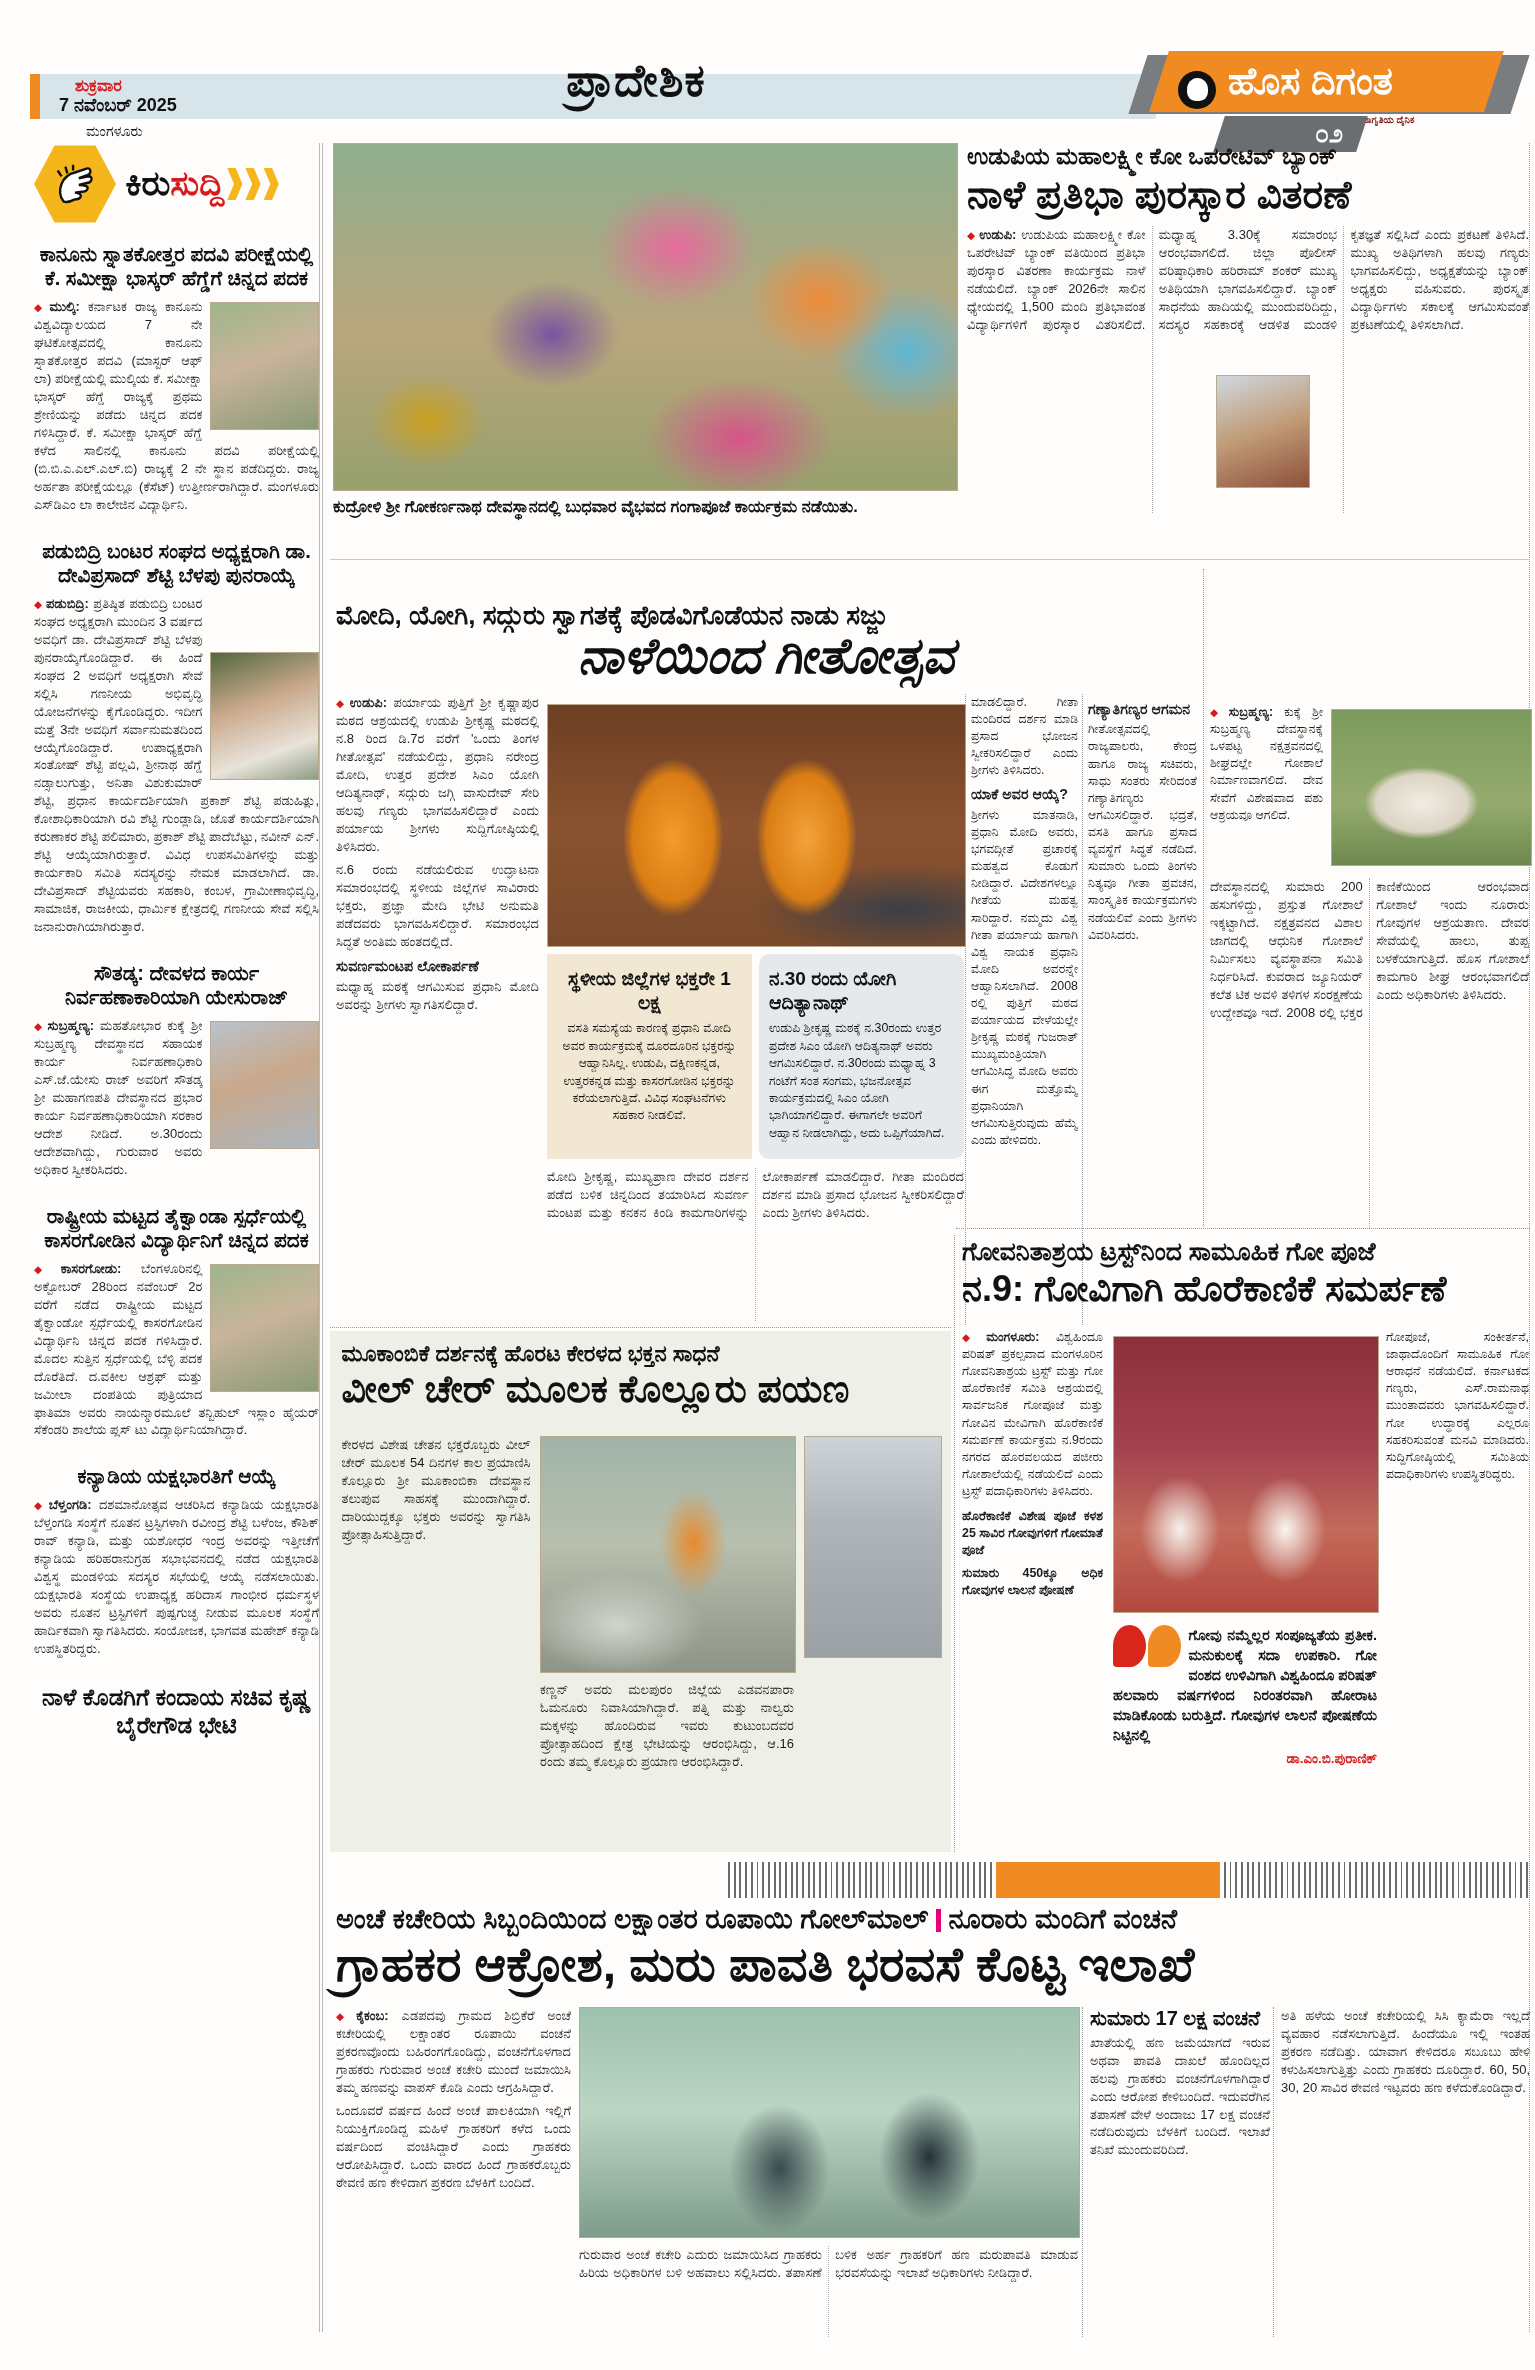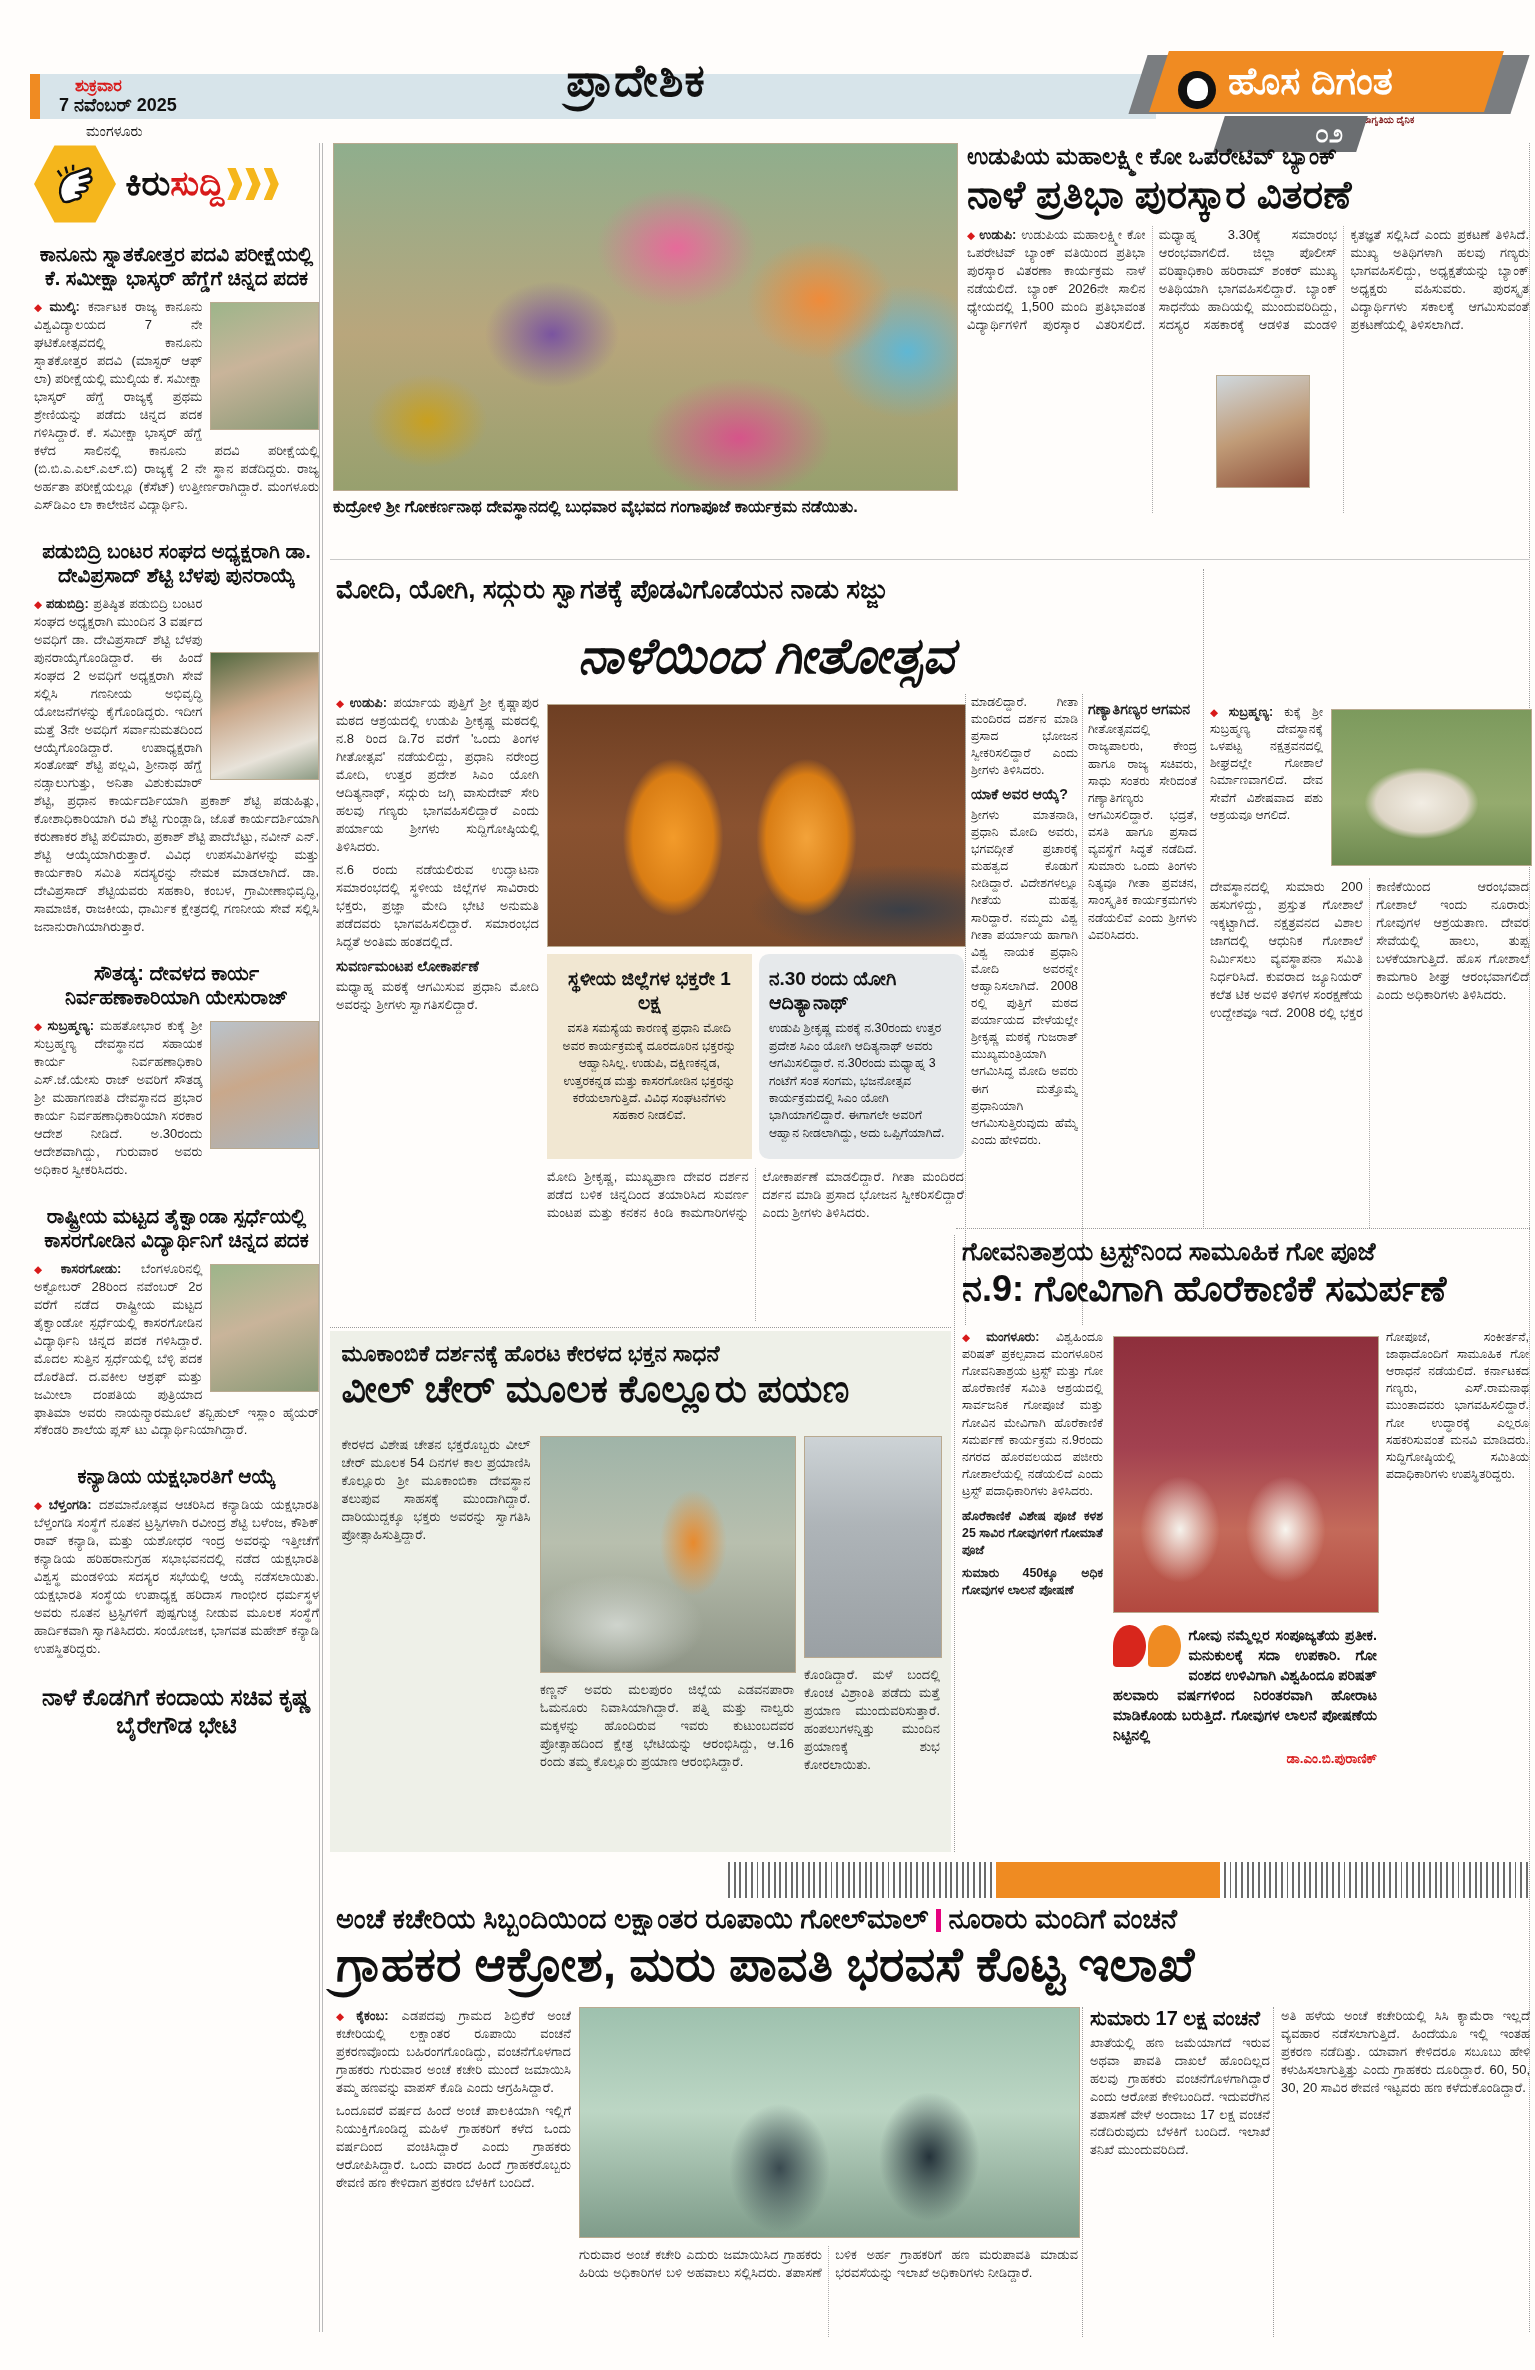--- a/index.html
+++ b/index.html
@@ -174,21 +174,21 @@
     <div class="cols3 body-txt just" style="height:287px;">
       <span class="bullet">◆</span><span class="dateline">ಉಡುಪಿ:</span>
       <span>ಉಡುಪಿಯ ಮಹಾಲಕ್ಷ್ಮೀ ಕೋ ಒಪರೇಟಿವ್ ಬ್ಯಾಂಕ್ ವತಿಯಿಂದ ಪ್ರತಿಭಾ ಪುರಸ್ಕಾರ ವಿತರಣಾ ಕಾರ್ಯಕ್ರಮ ನಾಳೆ ನಡೆಯಲಿದೆ. ಬ್ಯಾಂಕ್ 2026ನೇ ಸಾಲಿನ ಧ್ಯೇಯದಲ್ಲಿ 1,500 ಮಂದಿ ಪ್ರತಿಭಾವಂತ ವಿದ್ಯಾರ್ಥಿಗಳಿಗೆ ಪುರಸ್ಕಾರ ವಿತರಿಸಲಿದೆ. ಮಧ್ಯಾಹ್ನ 3.30ಕ್ಕೆ ಸಮಾರಂಭ ಆರಂಭವಾಗಲಿದೆ.</span>
       <span>ಜಿಲ್ಲಾ ಪೊಲೀಸ್ ವರಿಷ್ಠಾಧಿಕಾರಿ ಹರಿರಾಮ್ ಶಂಕರ್ ಮುಖ್ಯ ಅತಿಥಿಯಾಗಿ ಭಾಗವಹಿಸಲಿದ್ದಾರೆ. ಬ್ಯಾಂಕ್ ಸಾಧನೆಯ ಹಾದಿಯಲ್ಲಿ ಮುಂದುವರಿದಿದ್ದು, ಸದಸ್ಯರ ಸಹಕಾರಕ್ಕೆ ಆಡಳಿತ ಮಂಡಳಿ ಕೃತಜ್ಞತೆ ಸಲ್ಲಿಸಿದೆ ಎಂದು ಪ್ರಕಟಣೆ ತಿಳಿಸಿದೆ.</span>
       <span>ಮುಖ್ಯ ಅತಿಥಿಗಳಾಗಿ ಹಲವು ಗಣ್ಯರು ಭಾಗವಹಿಸಲಿದ್ದು, ಅಧ್ಯಕ್ಷತೆಯನ್ನು ಬ್ಯಾಂಕ್ ಅಧ್ಯಕ್ಷರು ವಹಿಸುವರು. ಪುರಸ್ಕೃತ ವಿದ್ಯಾರ್ಥಿಗಳು ಸಕಾಲಕ್ಕೆ ಆಗಮಿಸುವಂತೆ ಪ್ರಕಟಣೆಯಲ್ಲಿ ತಿಳಿಸಲಾಗಿದೆ.</span>
     </div>
   </div>
   <div class="abs photo ph-portrait" style="left:1216px;top:375px;width:92px;height:111px;"></div>
   <div class="abs hrule" style="left:330px;top:559px;width:1200px;"></div>
 
-  <div class="abs kicker" style="left:336px;top:574px;width:860px;font-size:26px;">ಮೋದಿ, ಯೋಗಿ, ಸದ್ಗುರು ಸ್ವಾಗತಕ್ಕೆ ಪೊಡವಿಗೊಡೆಯನ ನಾಡು ಸಜ್ಜು</div>
+  <div class="abs kicker" style="left:336px;top:600px;width:860px;font-size:26px;">ಮೋದಿ, ಯೋಗಿ, ಸದ್ಗುರು ಸ್ವಾಗತಕ್ಕೆ ಪೊಡವಿಗೊಡೆಯನ ನಾಡು ಸಜ್ಜು</div>
   <div class="abs bold ctr" style="left:336px;top:627px;width:860px;font-size:50px;font-style:italic;">ನಾಳೆಯಿಂದ ಗೀತೋತ್ಸವ</div>
 
   <div class="abs body-txt just" style="left:336px;top:694px;width:203px;height:631px;overflow:hidden;">
     <span class="bullet">◆</span><span class="dateline">ಉಡುಪಿ:</span>
     <span>ಪರ್ಯಾಯ ಪುತ್ತಿಗೆ ಶ್ರೀ ಕೃಷ್ಣಾಪುರ ಮಠದ ಆಶ್ರಯದಲ್ಲಿ ಉಡುಪಿ ಶ್ರೀಕೃಷ್ಣ ಮಠದಲ್ಲಿ ನ.8 ರಿಂದ ಡಿ.7ರ ವರೆಗೆ 'ಒಂದು ತಿಂಗಳ ಗೀತೋತ್ಸವ' ನಡೆಯಲಿದ್ದು, ಪ್ರಧಾನಿ ನರೇಂದ್ರ ಮೋದಿ, ಉತ್ತರ ಪ್ರದೇಶ ಸಿಎಂ ಯೋಗಿ ಆದಿತ್ಯನಾಥ್, ಸದ್ಗುರು ಜಗ್ಗಿ ವಾಸುದೇವ್ ಸೇರಿ ಹಲವು ಗಣ್ಯರು ಭಾಗವಹಿಸಲಿದ್ದಾರೆ ಎಂದು ಪರ್ಯಾಯ ಶ್ರೀಗಳು ಸುದ್ದಿಗೋಷ್ಠಿಯಲ್ಲಿ ತಿಳಿಸಿದರು.</span>
     <div style="margin-top:5.7px;">ನ.6 ರಂದು ನಡೆಯಲಿರುವ ಉದ್ಘಾಟನಾ ಸಮಾರಂಭದಲ್ಲಿ ಸ್ಥಳೀಯ ಜಿಲ್ಲೆಗಳ ಸಾವಿರಾರು ಭಕ್ತರು, ಪ್ರಜ್ಞಾ ಮೇದಿ ಭೇಟಿ ಅನುಮತಿ ಪಡೆದವರು ಭಾಗವಹಿಸಲಿದ್ದಾರೆ. ಸಮಾರಂಭದ ಸಿದ್ಧತೆ ಅಂತಿಮ ಹಂತದಲ್ಲಿದೆ.</div>
     <div class="subhead">ಸುವರ್ಣಮಂಟಪ ಲೋಕಾರ್ಪಣೆ</div>
     <div>ಮಧ್ಯಾಹ್ನ ಮಠಕ್ಕೆ ಆಗಮಿಸುವ ಪ್ರಧಾನಿ ಮೋದಿ ಅವರನ್ನು ಶ್ರೀಗಳು ಸ್ವಾಗತಿಸಲಿದ್ದಾರೆ.</div>
   </div>
 
@@ -231,21 +231,20 @@
   </div>
 
   <div class="abs hdot" style="left:330px;top:1327px;width:621px;"></div>
   <div class="abs" style="left:330px;top:1331px;width:621px;height:521px;background:#eef0e8;">
     <div class="kicker" style="font-size:22px;margin:9.6px 11.5px 0 11.5px;">ಮೂಕಾಂಬಿಕೆ ದರ್ಶನಕ್ಕೆ ಹೊರಟ ಕೇರಳದ ಭಕ್ತನ ಸಾಧನೆ</div>
     <div class="bold" style="font-size:38px;margin:1.9px 11.5px 7.6px 11.5px;">ವೀಲ್ ಚೇರ್ ಮೂಲಕ ಕೊಲ್ಲೂರು ಪಯಣ</div>
     <div class="abs body-txt just" style="left:11.5px;top:105px;width:189px;height:401px;overflow:hidden;">ಕೇರಳದ ವಿಶೇಷ ಚೇತನ ಭಕ್ತರೊಬ್ಬರು ವೀಲ್ ಚೇರ್ ಮೂಲಕ 54 ದಿನಗಳ ಕಾಲ ಪ್ರಯಾಣಿಸಿ ಕೊಲ್ಲೂರು ಶ್ರೀ ಮೂಕಾಂಬಿಕಾ ದೇವಸ್ಥಾನ ತಲುಪುವ ಸಾಹಸಕ್ಕೆ ಮುಂದಾಗಿದ್ದಾರೆ. ದಾರಿಯುದ್ದಕ್ಕೂ ಭಕ್ತರು ಅವರನ್ನು ಸ್ವಾಗತಿಸಿ ಪ್ರೋತ್ಸಾಹಿಸುತ್ತಿದ್ದಾರೆ.</div>
     <div class="abs photo ph-group" style="left:210px;top:105px;width:254px;height:235px;"></div>
     <div class="abs body-txt just" style="left:210px;top:350px;width:254px;height:157px;overflow:hidden;">ಕಣ್ಣನ್ ಅವರು ಮಲಪುರಂ ಜಿಲ್ಲೆಯ ಎಡವನಪಾರಾ ಓಮನೂರು ನಿವಾಸಿಯಾಗಿದ್ದಾರೆ. ಪತ್ನಿ ಮತ್ತು ನಾಲ್ವರು ಮಕ್ಕಳನ್ನು ಹೊಂದಿರುವ ಇವರು ಕುಟುಂಬದವರ ಪ್ರೋತ್ಸಾಹದಿಂದ ಕ್ಷೇತ್ರ ಭೇಟಿಯನ್ನು ಆರಂಭಿಸಿದ್ದು, ಆ.16 ರಂದು ತಮ್ಮ ಕೊಲ್ಲೂರು ಪ್ರಯಾಣ ಆರಂಭಿಸಿದ್ದಾರೆ.</div>
     <div class="abs photo ph-road" style="left:474px;top:105px;width:136px;height:220px;"></div>
-    <div class="abs body-txt just" style="left:474px;top:335px;width:136px;height:172px;overflow:hidden;">ಕೊಂಡಿದ್ದಾರೆ. ಮಳೆ ಬಂದಲ್ಲಿ ಕೊಂಚ ವಿಶ್ರಾಂತಿ ಪಡೆದು ಮತ್ತೆ ಪ್ರಯಾಣ ಮುಂದುವರಿಸುತ್ತಾರೆ. ಹಂಪಲುಗಳನ್ನಿತ್ತು ಮುಂದಿನ ಪ್ರಯಾಣಕ್ಕೆ ಶುಭ ಕೋರಲಾಯಿತು.</div>
   </div>
 
   <div class="abs drule" style="left:954px;top:1235px;height:617px;"></div>
   <div class="abs hdot" style="left:956px;top:1228px;width:574px;"></div>
   <div class="abs kicker" style="left:962px;top:1237px;width:570px;font-size:25px;">ಗೋವನಿತಾಶ್ರಯ ಟ್ರಸ್ಟ್‌ನಿಂದ ಸಾಮೂಹಿಕ ಗೋ ಪೂಜೆ</div>
   <div class="abs bold" style="left:962px;top:1268px;width:570px;font-size:36px;">ನ.9: ಗೋವಿಗಾಗಿ ಹೊರೆಕಾಣಿಕೆ ಸಮರ್ಪಣೆ</div>
   <div class="abs body-txt just" style="left:962px;top:1329px;width:141px;height:521px;overflow:hidden;font-size:12.4px;">
     <span class="bullet">◆</span><span class="dateline">ಮಂಗಳೂರು:</span>
     <span>ವಿಶ್ವಹಿಂದೂ ಪರಿಷತ್ ಪ್ರಕಲ್ಪವಾದ ಮಂಗಳೂರಿನ ಗೋವನಿತಾಶ್ರಯ ಟ್ರಸ್ಟ್ ಮತ್ತು ಗೋ ಹೊರೆಕಾಣಿಕೆ ಸಮಿತಿ ಆಶ್ರಯದಲ್ಲಿ ಸಾರ್ವಜನಿಕ ಗೋಪೂಜೆ ಮತ್ತು ಗೋವಿನ ಮೇವಿಗಾಗಿ ಹೊರೆಕಾಣಿಕೆ ಸಮರ್ಪಣೆ ಕಾರ್ಯಕ್ರಮ ನ.9ರಂದು ನಗರದ ಹೊರವಲಯದ ಪಜೀರು ಗೋಶಾಲೆಯಲ್ಲಿ ನಡೆಯಲಿದೆ ಎಂದು ಟ್ರಸ್ಟ್ ಪದಾಧಿಕಾರಿಗಳು ತಿಳಿಸಿದರು.</span>
     <div class="bold" style="margin-top:7.6px;">ಹೊರೆಕಾಣಿಕೆ ವಿಶೇಷ ಪೂಜೆ ಕಳಶ 25 ಸಾವಿರ ಗೋವುಗಳಿಗೆ ಗೋಮಾತೆ ಪೂಜೆ</div>

